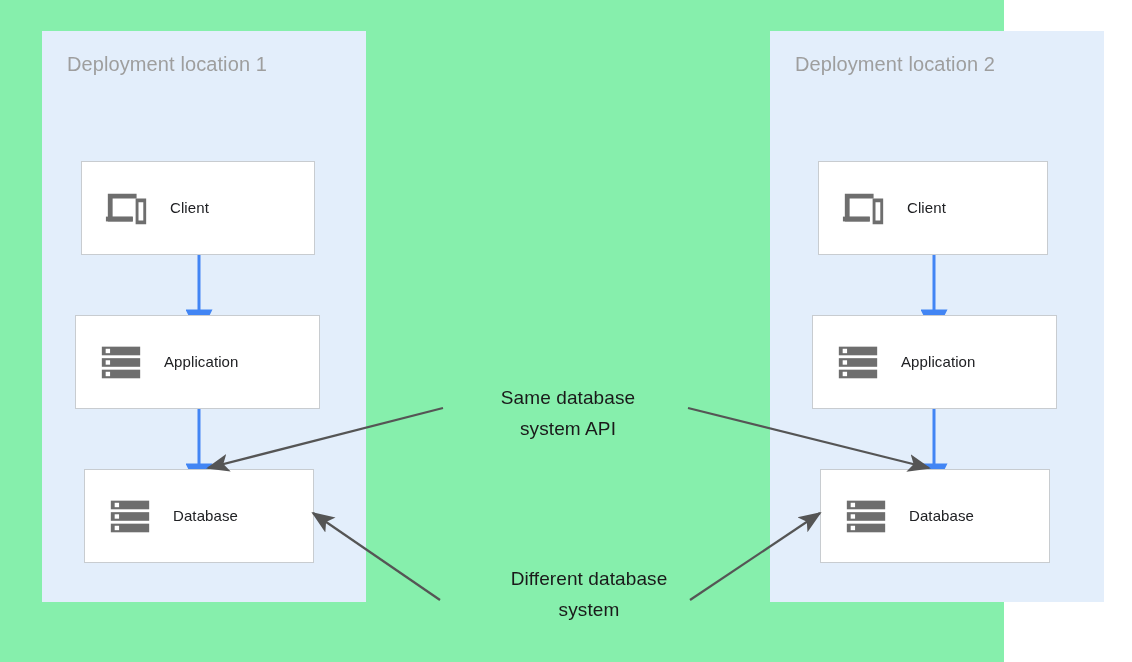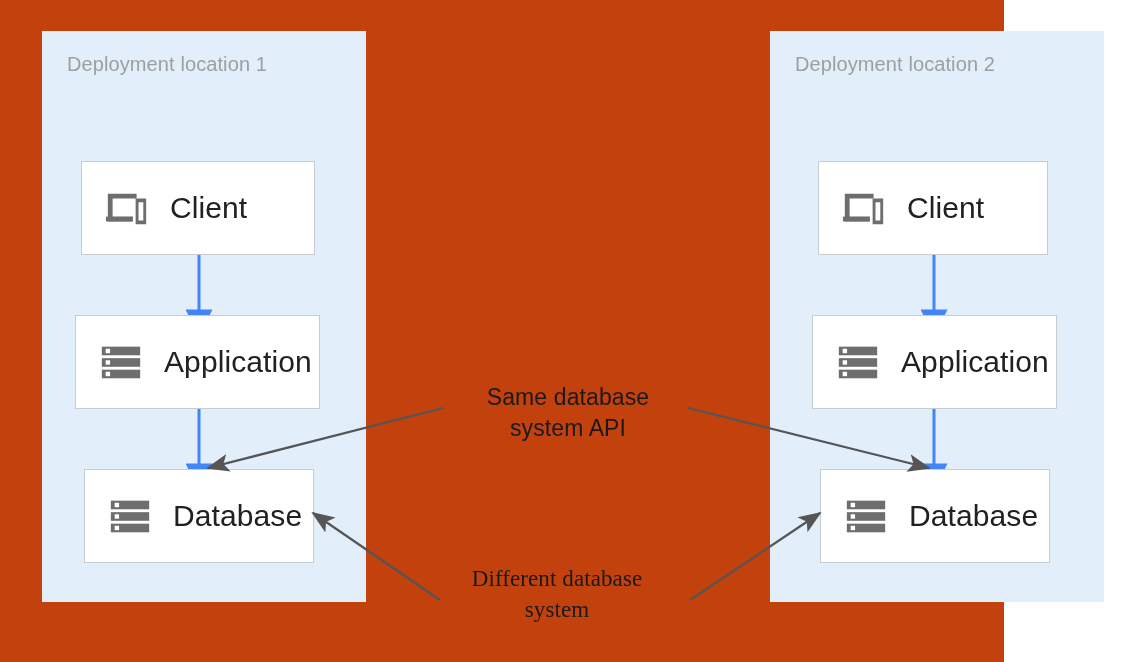--- a/index.html
+++ b/index.html
@@ -11,21 +11,21 @@
   body {
     font-family: "Liberation Sans", sans-serif;
     width: 1132px;
     height: 662px;
     overflow: hidden;
   }
   #canvas {
     position: relative;
     width: 1004px;
     height: 662px;
-    background: #c2410c;
+    background: #86efac;
   }
 
   
   .panel {
     position: absolute;
     background: #e3eefb;
     box-sizing: border-box;
   }
   .panel-title {
     position: absolute;
@@ -49,21 +49,21 @@
     z-index: 4;
   }
   .node-icon {
     flex: 0 0 auto;
     width: 46px;
     height: 46px;
     margin-left: 22px;
     display: block;
   }
   .node-label {
-    font-size: 30px;
+    font-size: 15px;
     line-height: 26px;
     color: #202124;
     margin-left: 20px;
     white-space: nowrap;
     letter-spacing: 0.1px;
   }
 
   
   .overlay {
     position: absolute;
@@ -72,21 +72,21 @@
     width: 1132px;
     height: 662px;
     pointer-events: none;
   }
   #arrow-layer { z-index: 2; }
   #annot-layer { z-index: 6; }
 
   
   .annot-text {
     position: absolute;
-    font-size: 23px;
+    font-size: 19px;
     line-height: 31px;
     color: #1a1a1a;
     text-align: center;
     white-space: pre-line;
     letter-spacing: 0.1px;
     z-index: 7;
   }
 </style>
 </head>
 <body>
@@ -186,17 +186,17 @@
         <line x1="443" y1="408" x2="208" y2="468" stroke="#555555" stroke-width="2.2" marker-end="url(#gray-head)"></line>
         <line x1="688" y1="408" x2="929" y2="468" stroke="#555555" stroke-width="2.2" marker-end="url(#gray-head)"></line>
         <line x1="440" y1="600" x2="313" y2="513" stroke="#555555" stroke-width="2.2" marker-end="url(#gray-head)"></line>
         <line x1="690" y1="600" x2="820" y2="513" stroke="#555555" stroke-width="2.2" marker-end="url(#gray-head)"></line>
       </g>
   </svg>
 
   <div id="annot-text-host">
       <div class="annot-text" style="left: 463px; top: 382px; width: 210px;">Same database
 system API</div>
-      <div class="annot-text" style="left: 442px; top: 563px; width: 230px; font-family: Liberation Serif, serif;">Different database
+      <div class="annot-text" style="left: 474px; top: 563px; width: 230px;">Different database
 system</div>
     </div>
 
 </div>
 
 </body></html>

